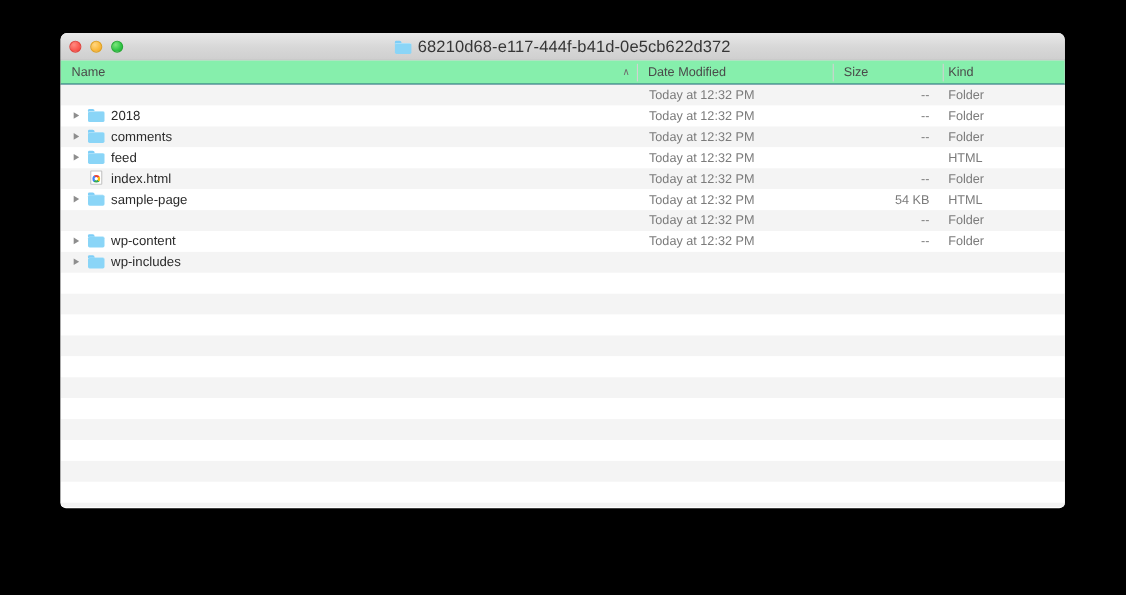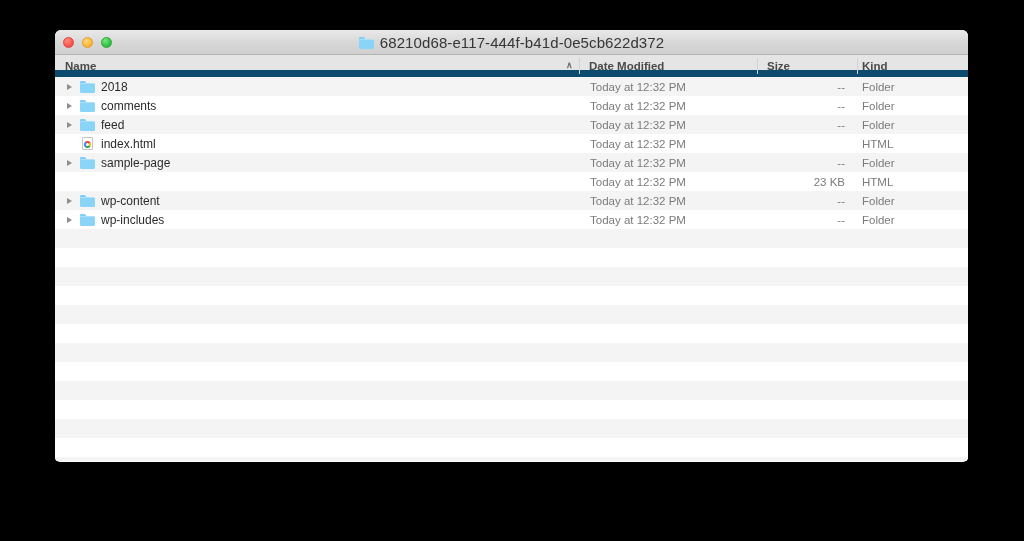--- a/index.html
+++ b/index.html
@@ -107,24 +107,23 @@
     height: 10px;
     background: #8ad5f7;
     border-radius: 1.5px;
     box-shadow: inset 0 0.5px 0 rgba(255,255,255,0.55);
   }
 
   
   .col-header {
     position: relative;
     height: 22px;
-    background: #e5e5e5;
-    border-bottom: 7px solid #0c4a6e;
+    background: #86efac;
+    border-bottom: 1px solid #0c4a6e;
     box-sizing: border-box;
-    font-weight: bold;
   }
   .col-header .hcell {
     position: absolute;
     top: 0;
     height: 21px;
     display: flex;
     align-items: center;
     font-size: 11.5px;
     color: #4a4a4a;
     box-sizing: border-box;
@@ -166,21 +165,21 @@
   .row {
     position: absolute;
     left: 0;
     right: 0;
     height: 19px;
     display: block;
   }
   .cell-name {
     position: absolute;
     left: 0;
-    top: 0;
+    top: 18px;
     height: 19px;
     display: flex;
     align-items: center;
   }
   .disclosure {
     width: 11px;
     margin-left: 9px;
     display: flex;
     align-items: center;
     justify-content: center;
@@ -388,21 +387,21 @@
             </span>
           </div>
           <span class="row-label">sample-page</span>
         </div>
         <div class="cell-date" style="left: 535px;">Today at 12:32 PM</div>
         <div class="cell-size" style="left: 670px; width: 120px;">--</div>
         <div class="cell-kind" style="left: 807px;">Folder</div>
       </div>
       <div class="row" style="top: 95px;">
         <div class="cell-date" style="left: 535px;">Today at 12:32 PM</div>
-        <div class="cell-size" style="left: 670px; width: 120px;">23 KB</div>
+        <div class="cell-size" style="left: 670px; width: 120px;">54 KB</div>
         <div class="cell-kind" style="left: 807px;">HTML</div>
       </div>
       <div class="row" style="top: 114px;">
         <div class="cell-name" style="left: 0px;">
           <div class="disclosure">
             <span class="tri"></span>
           </div>
           <div class="row-icon">
             <span class="folder-ico">
               <span class="tab"></span>

